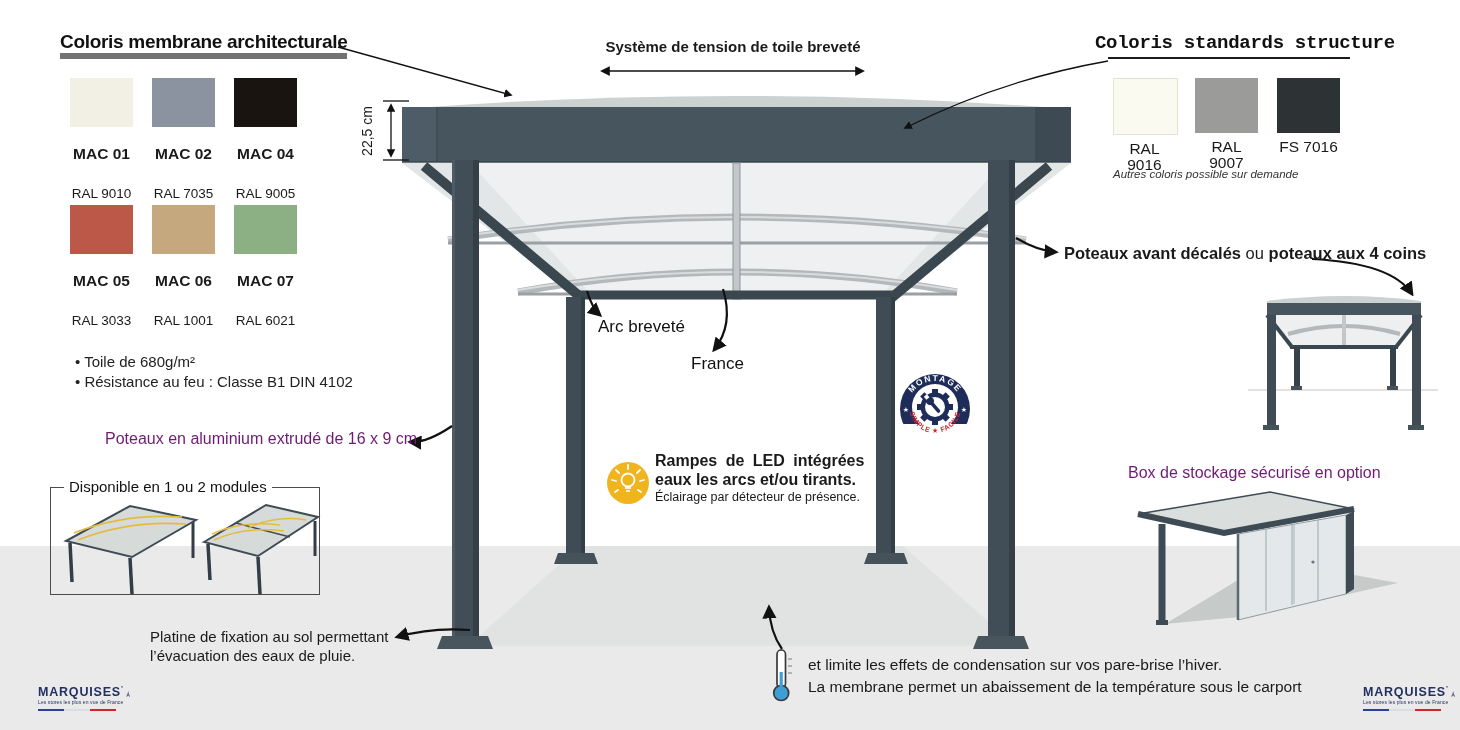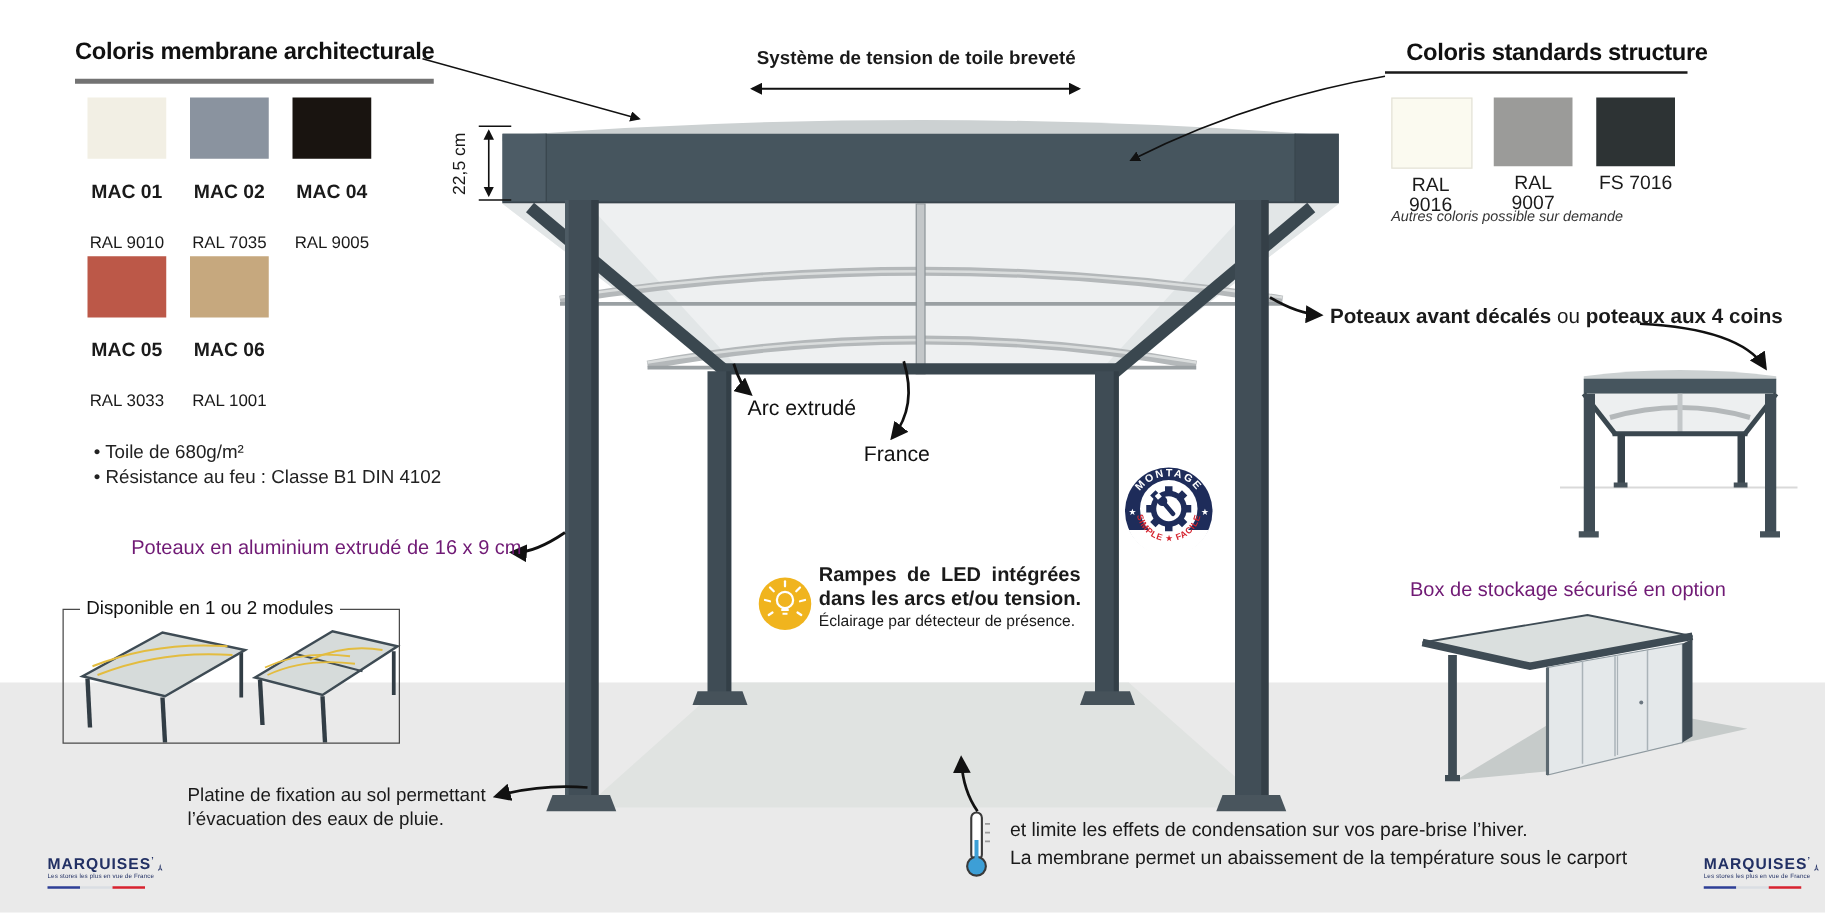--- a/index.html
+++ b/index.html
@@ -218,21 +218,21 @@
     <path stroke-width="2.2" d="M587,291 Q592,308 600,315" marker-end="url(#mA)"></path>
     <path stroke-width="2.2" d="M723,289 Q734,325 714,350" marker-end="url(#mA)"></path>
     <path stroke-width="2.2" d="M1016,238 Q1038,251 1056,252" marker-end="url(#mA)"></path>
     <path stroke-width="2.2" d="M1312,259 Q1392,263 1412,294" marker-end="url(#mA)"></path>
     <path stroke-width="2.2" d="M452,426 Q427,443 410,442" marker-end="url(#mA)"></path>
     <path stroke-width="2.2" d="M470,630 Q432,627 397,637" marker-end="url(#mA)"></path>
     <path stroke-width="2.2" d="M782,649 Q770,632 769,607" marker-end="url(#mA)"></path>
   </g>
 </svg>
 
-<div class="abs sec-title" style="left:60px;top:31px;padding-bottom:10px;border-bottom:4px solid #737373;">Coloris membrane architecturale</div>
+<div class="abs sec-title" style="left:60px;top:31px;padding-bottom:0;border-bottom:6px solid #737373;">Coloris membrane architecturale</div>
 
 <div class="abs sw-grid" style="left:70px;top:78px;z-index:2;">
   <div class="sw-cell">
     <div class="sw" style="background: rgb(242, 239, 228);"></div>
     <div class="sw-code">MAC 01</div>
     <div class="sw-ral">RAL 9010</div>
   </div>
   <div class="sw-cell">
     <div class="sw" style="background: rgb(138, 147, 159);"></div>
     <div class="sw-code">MAC 02</div>
@@ -246,71 +246,76 @@
   <div class="sw-cell">
     <div class="sw" style="background: rgb(188, 88, 72);"></div>
     <div class="sw-code">MAC 05</div>
     <div class="sw-ral">RAL 3033</div>
   </div>
   <div class="sw-cell">
     <div class="sw" style="background: rgb(198, 168, 126);"></div>
     <div class="sw-code">MAC 06</div>
     <div class="sw-ral">RAL 1001</div>
   </div>
+  <div class="sw-cell">
+    <div class="sw" style="background: rgb(140, 175, 131);"></div>
+    <div class="sw-code">MAC 07</div>
+    <div class="sw-ral">RAL 6021</div>
+  </div>
 </div>
 
 <div class="abs" style="left:75px;top:352px;z-index:2;">
   <div class="bullet">• Toile de 680g/m²</div>
   <div class="bullet">• Résistance au feu : Classe B1 DIN 4102</div>
 </div>
 
 <div class="abs" style="left:573px;top:38px;width:320px;text-align:center;font-size:15px;font-weight:700;z-index:2;">Système de tension de toile breveté</div>
 
-<div class="abs sec-title" style="left:1125px;top:32px;z-index:2;">Coloris standards structure</div>
+<div class="abs sec-title" style="left:1095px;top:32px;z-index:2;font-family:Liberation Mono, monospace;">Coloris standards structure</div>
 <div class="abs rule" style="left:1108px;top:57px;width:242px;"></div>
 
 <div class="abs sw-grid" style="left:1113px;top:78px;z-index:2;">
   <div class="sw-cell">
     <div class="sw2" style="border: 1px solid rgb(227, 226, 216); background: rgb(251, 250, 240);"></div>
     <div class="sw-lab">RAL 9016</div>
   </div>
   <div class="sw-cell">
     <div class="sw2" style="background: rgb(155, 155, 153);"></div>
     <div class="sw-lab">RAL 9007</div>
   </div>
   <div class="sw-cell">
     <div class="sw2" style="background: rgb(45, 51, 52);"></div>
     <div class="sw-lab">FS 7016</div>
   </div>
 </div>
 <div class="abs note-it" style="left:1113px;top:168px;z-index:2;">Autres coloris possible sur demande</div>
 
 <div class="abs" style="left:337px;top:122px;width:62px;height:18px;text-align:center;font-size:14px;transform:rotate(-90deg);z-index:2;">22,5 cm</div>
 
-<div class="abs lbl" style="left:598px;top:317px;z-index:2;">Arc extrudé</div>
+<div class="abs lbl" style="left:598px;top:317px;z-index:2;">Arc breveté</div>
 <div class="abs lbl" style="left:691px;top:354px;z-index:2;">France</div>
 
 <div class="abs" style="left:1064px;top:244px;font-size:16.5px;white-space:nowrap;z-index:2;">
   <b>Poteaux avant décalés</b><span> ou </span><b>poteaux aux 4 coins</b>
 </div>
 
 <div class="abs lbl-m" style="left:105px;top:430px;z-index:2;">Poteaux en aluminium extrudé de 16 x 9 cm</div>
 
 <div class="abs modbox" style="left:50px;top:487px;z-index:2;">
   <span class="legend">Disponible en 1 ou 2 modules</span>
 </div>
 
 <div class="abs" style="left:150px;top:627px;font-size:15px;line-height:19px;z-index:2;">
   <div>Platine de fixation au sol permettant</div>
   <div>l’évacuation des eaux de pluie.</div>
 </div>
 
 <div class="abs" style="left:655px;top:452px;z-index:2;">
   <div class="led-line" style="word-spacing:4px;">Rampes de LED intégrées</div>
-  <div class="led-line">dans les arcs et/ou tension.</div>
+  <div class="led-line">eaux les arcs et/ou tirants.</div>
   <div class="led-sub">Éclairage par détecteur de présence.</div>
 </div>
 
 <div class="abs lbl-m" style="left:1128px;top:464px;z-index:2;">Box de stockage sécurisé en option</div>
 
 <div class="abs" style="left:808px;top:654px;z-index:2;">
   <div class="thermo-line">et limite les effets de condensation sur vos pare-brise l’hiver.</div>
   <div class="thermo-line">La membrane permet un abaissement de la température sous le carport</div>
 </div>
 

